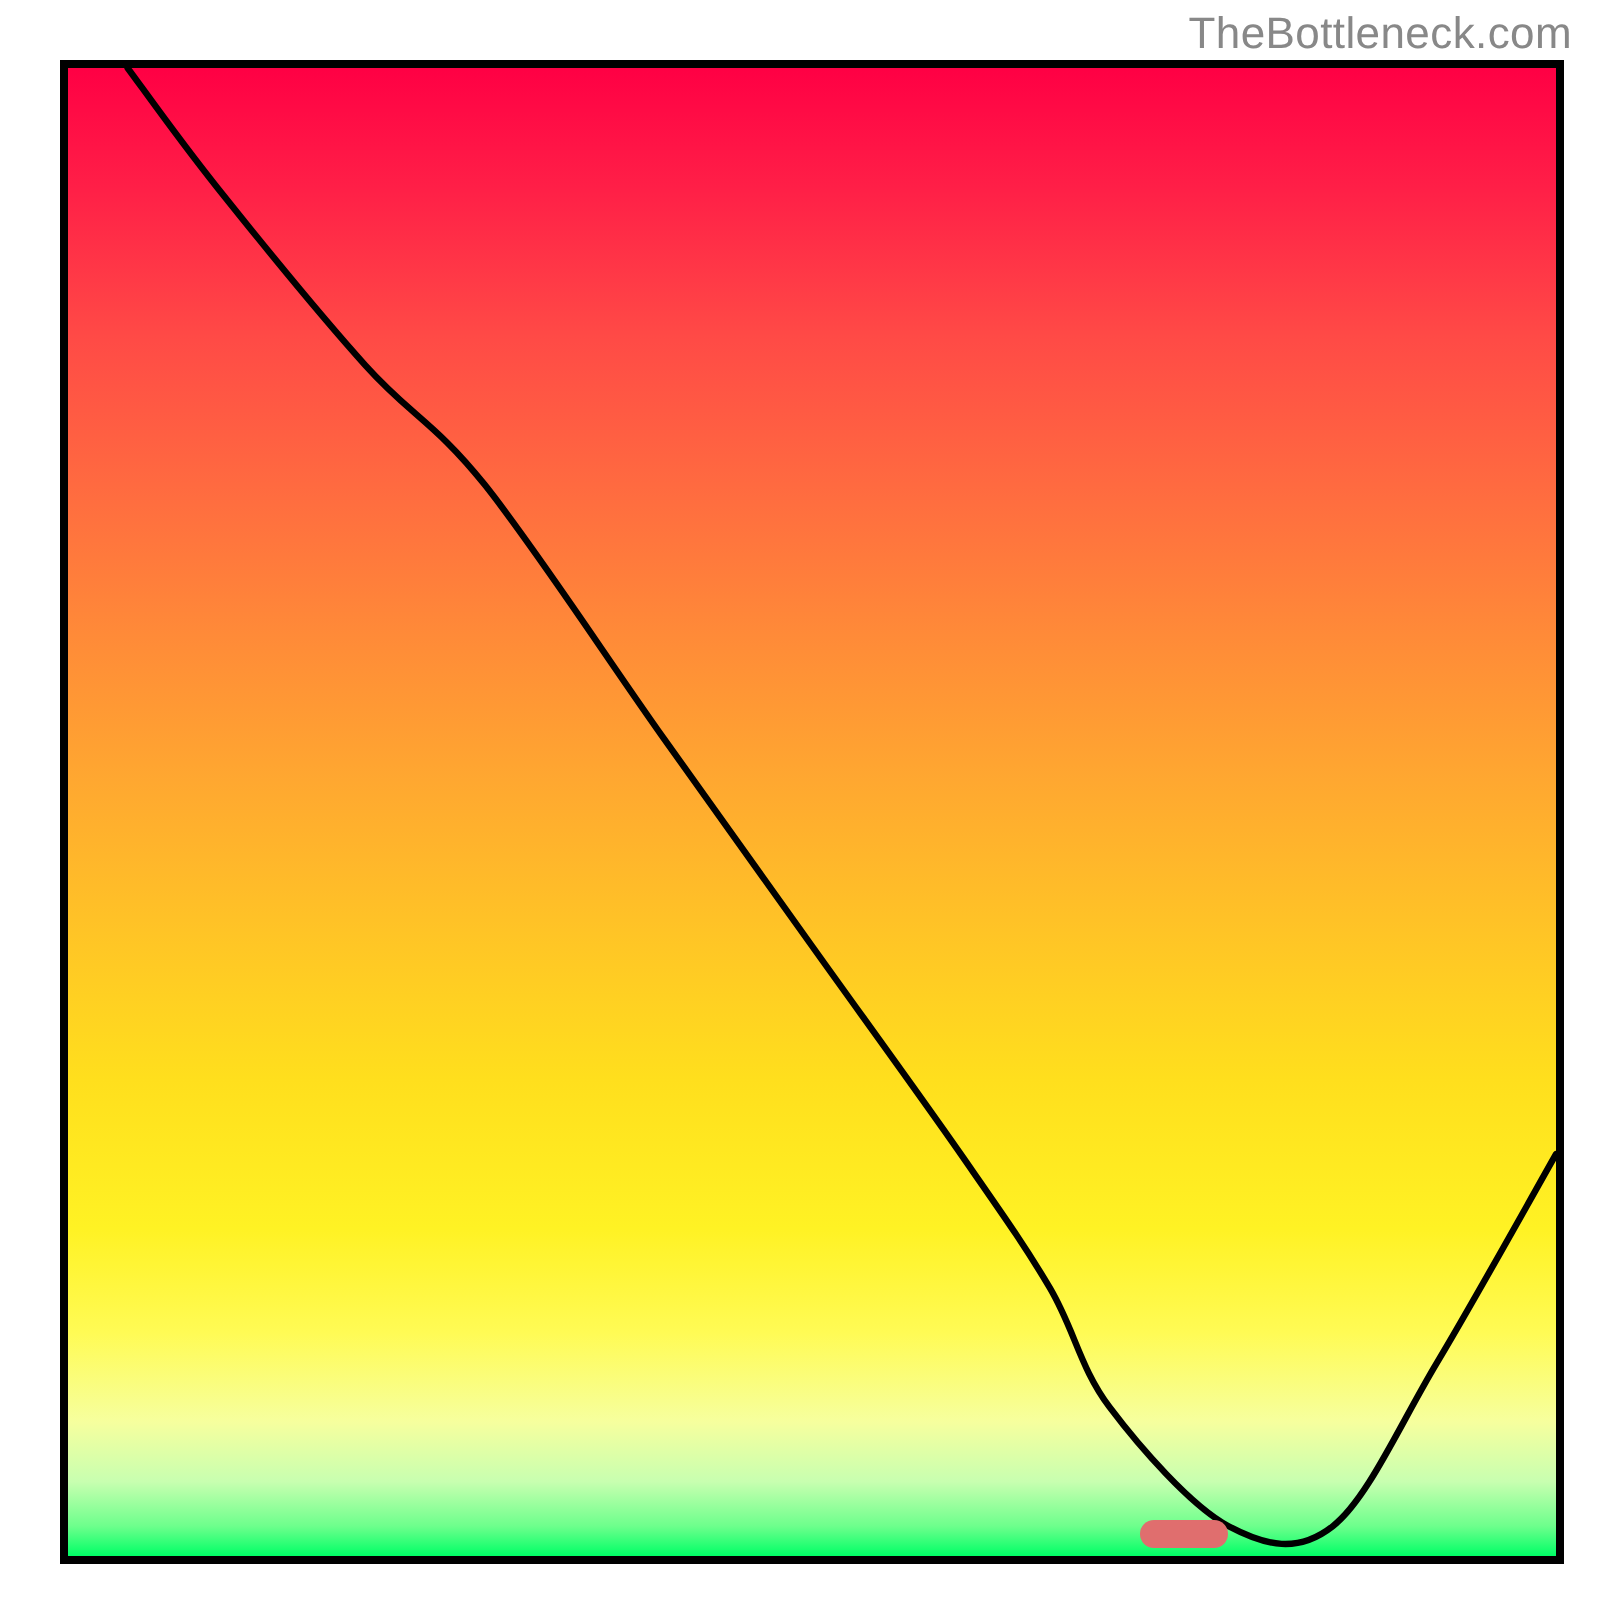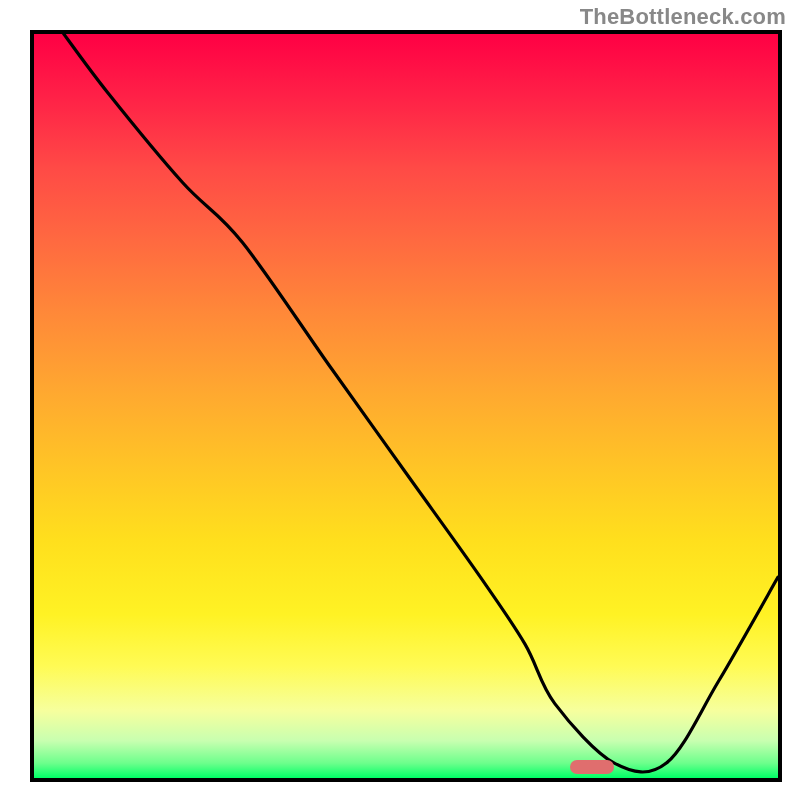--- a/index.html
+++ b/index.html
@@ -8,21 +8,21 @@
     width: 800px;
     height: 800px;
     background: #ffffff;
     font-family: Arial, Helvetica, sans-serif;
   }
   .watermark {
     position: absolute;
     top: 4px;
     right: 14px;
     font-size: 22px;
-    font-weight: 700;
+    font-weight: 400;
     color: #888888;
     letter-spacing: 0.2px;
   }
   .plot-frame {
     position: absolute;
     left: 30px;
     top: 30px;
     width: 752px;
     height: 752px;
     border: 4px solid #000000;

